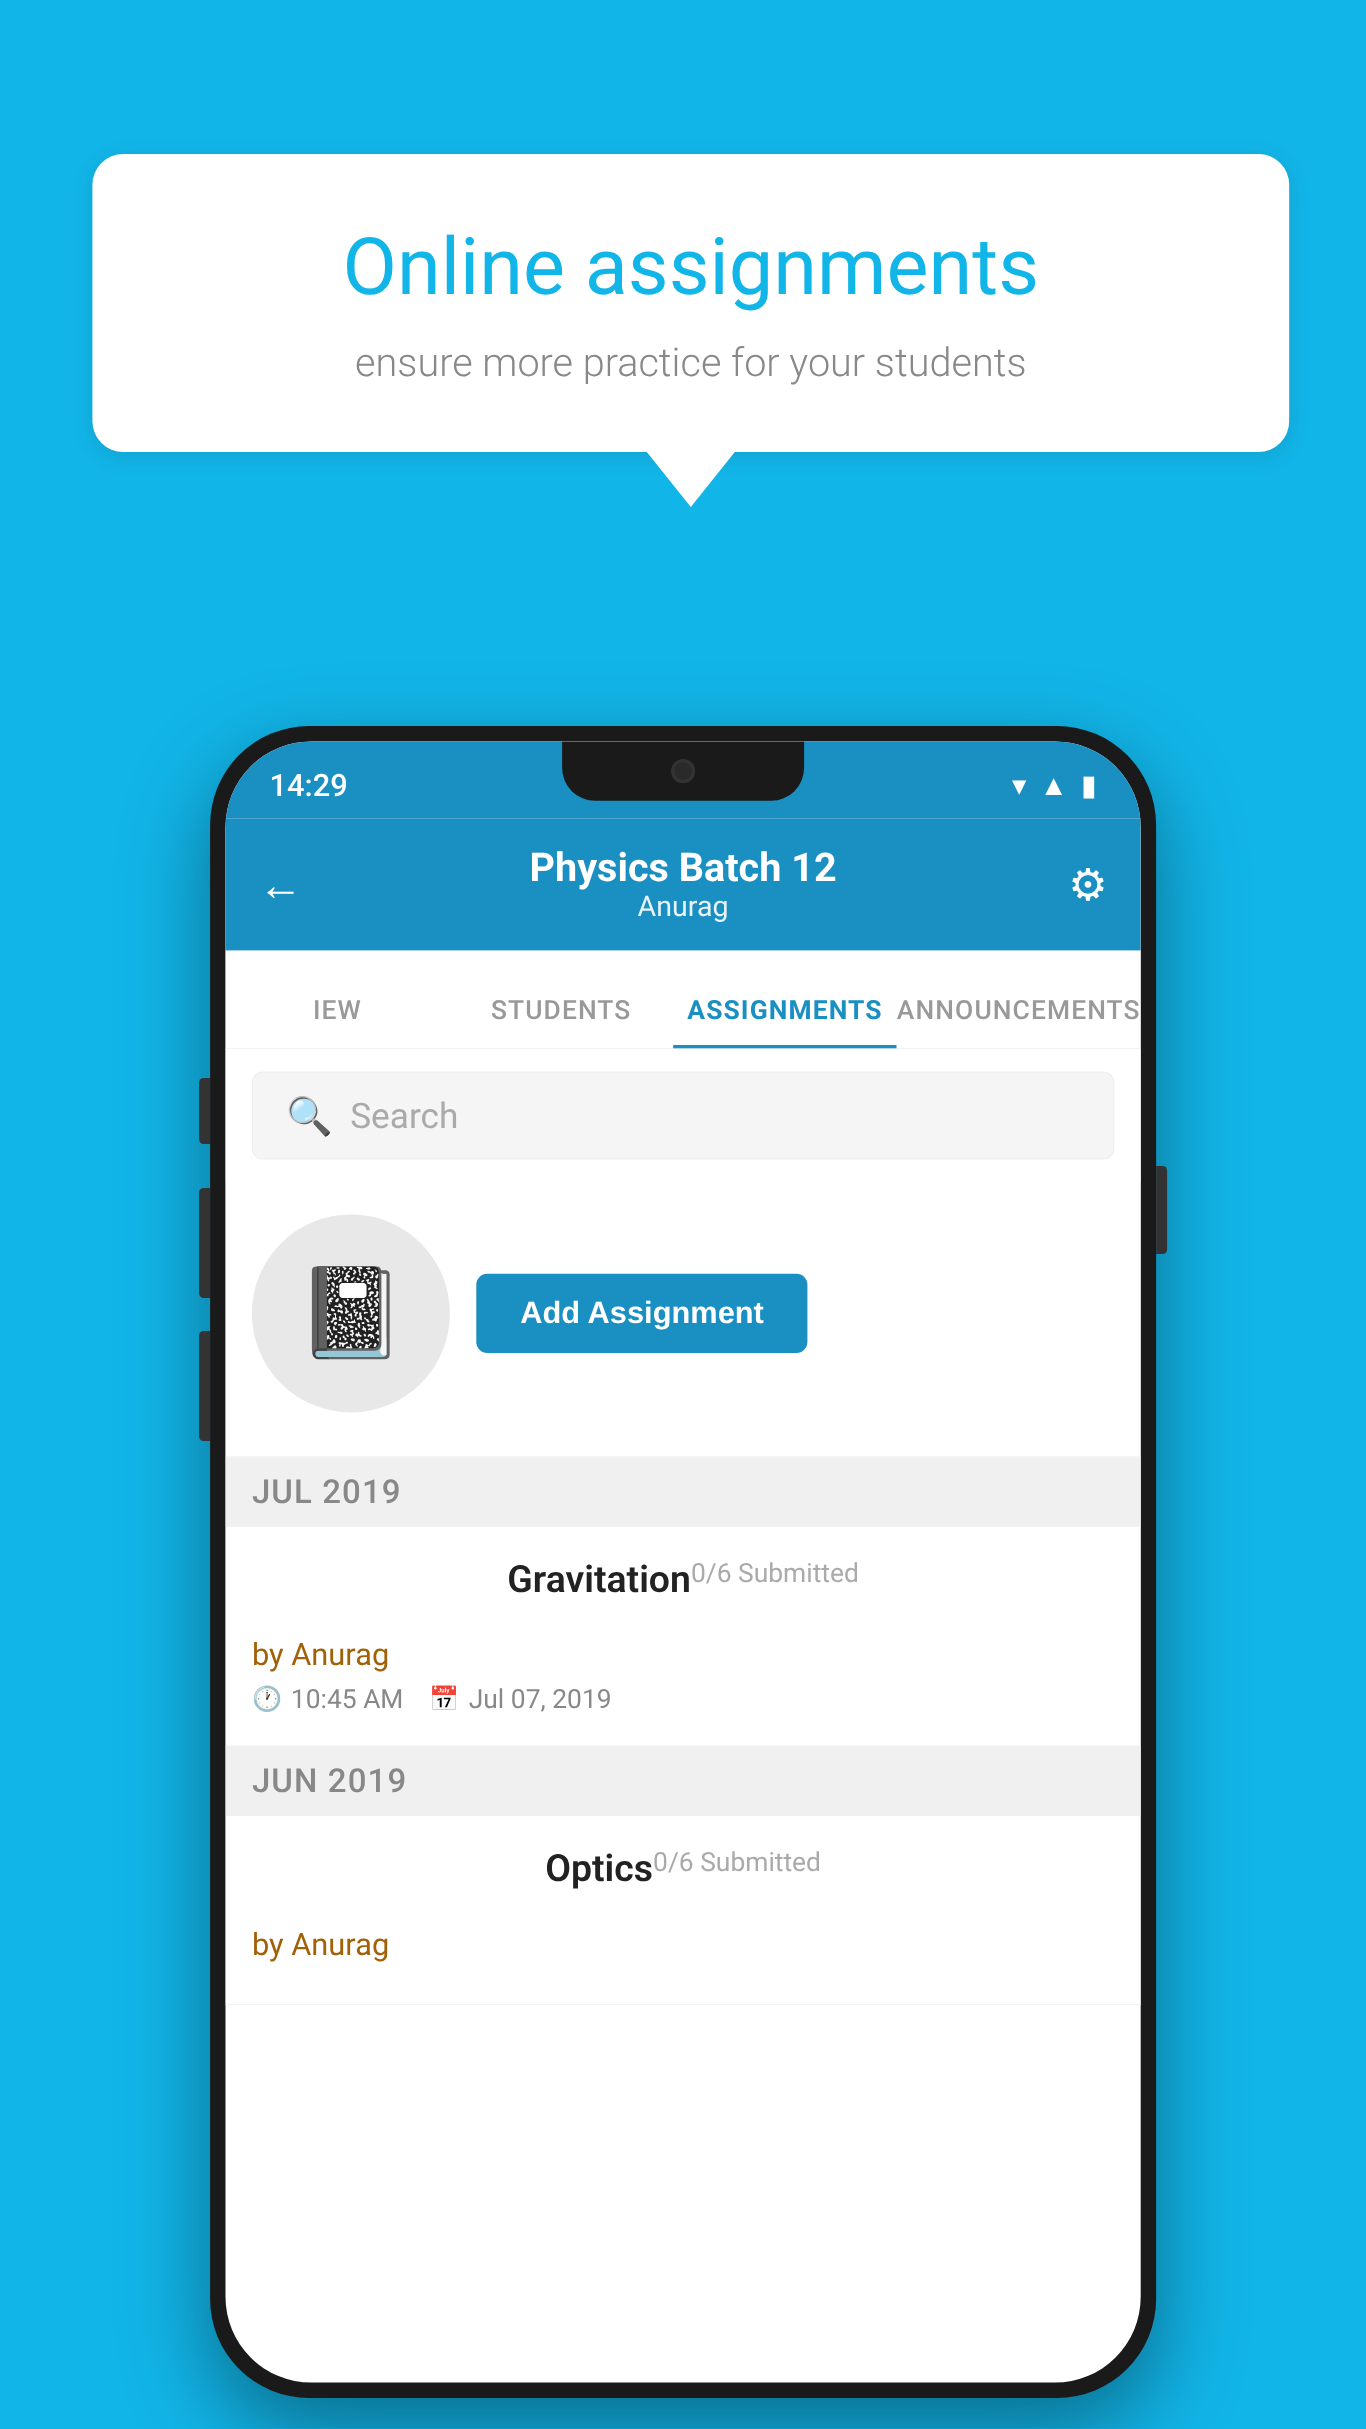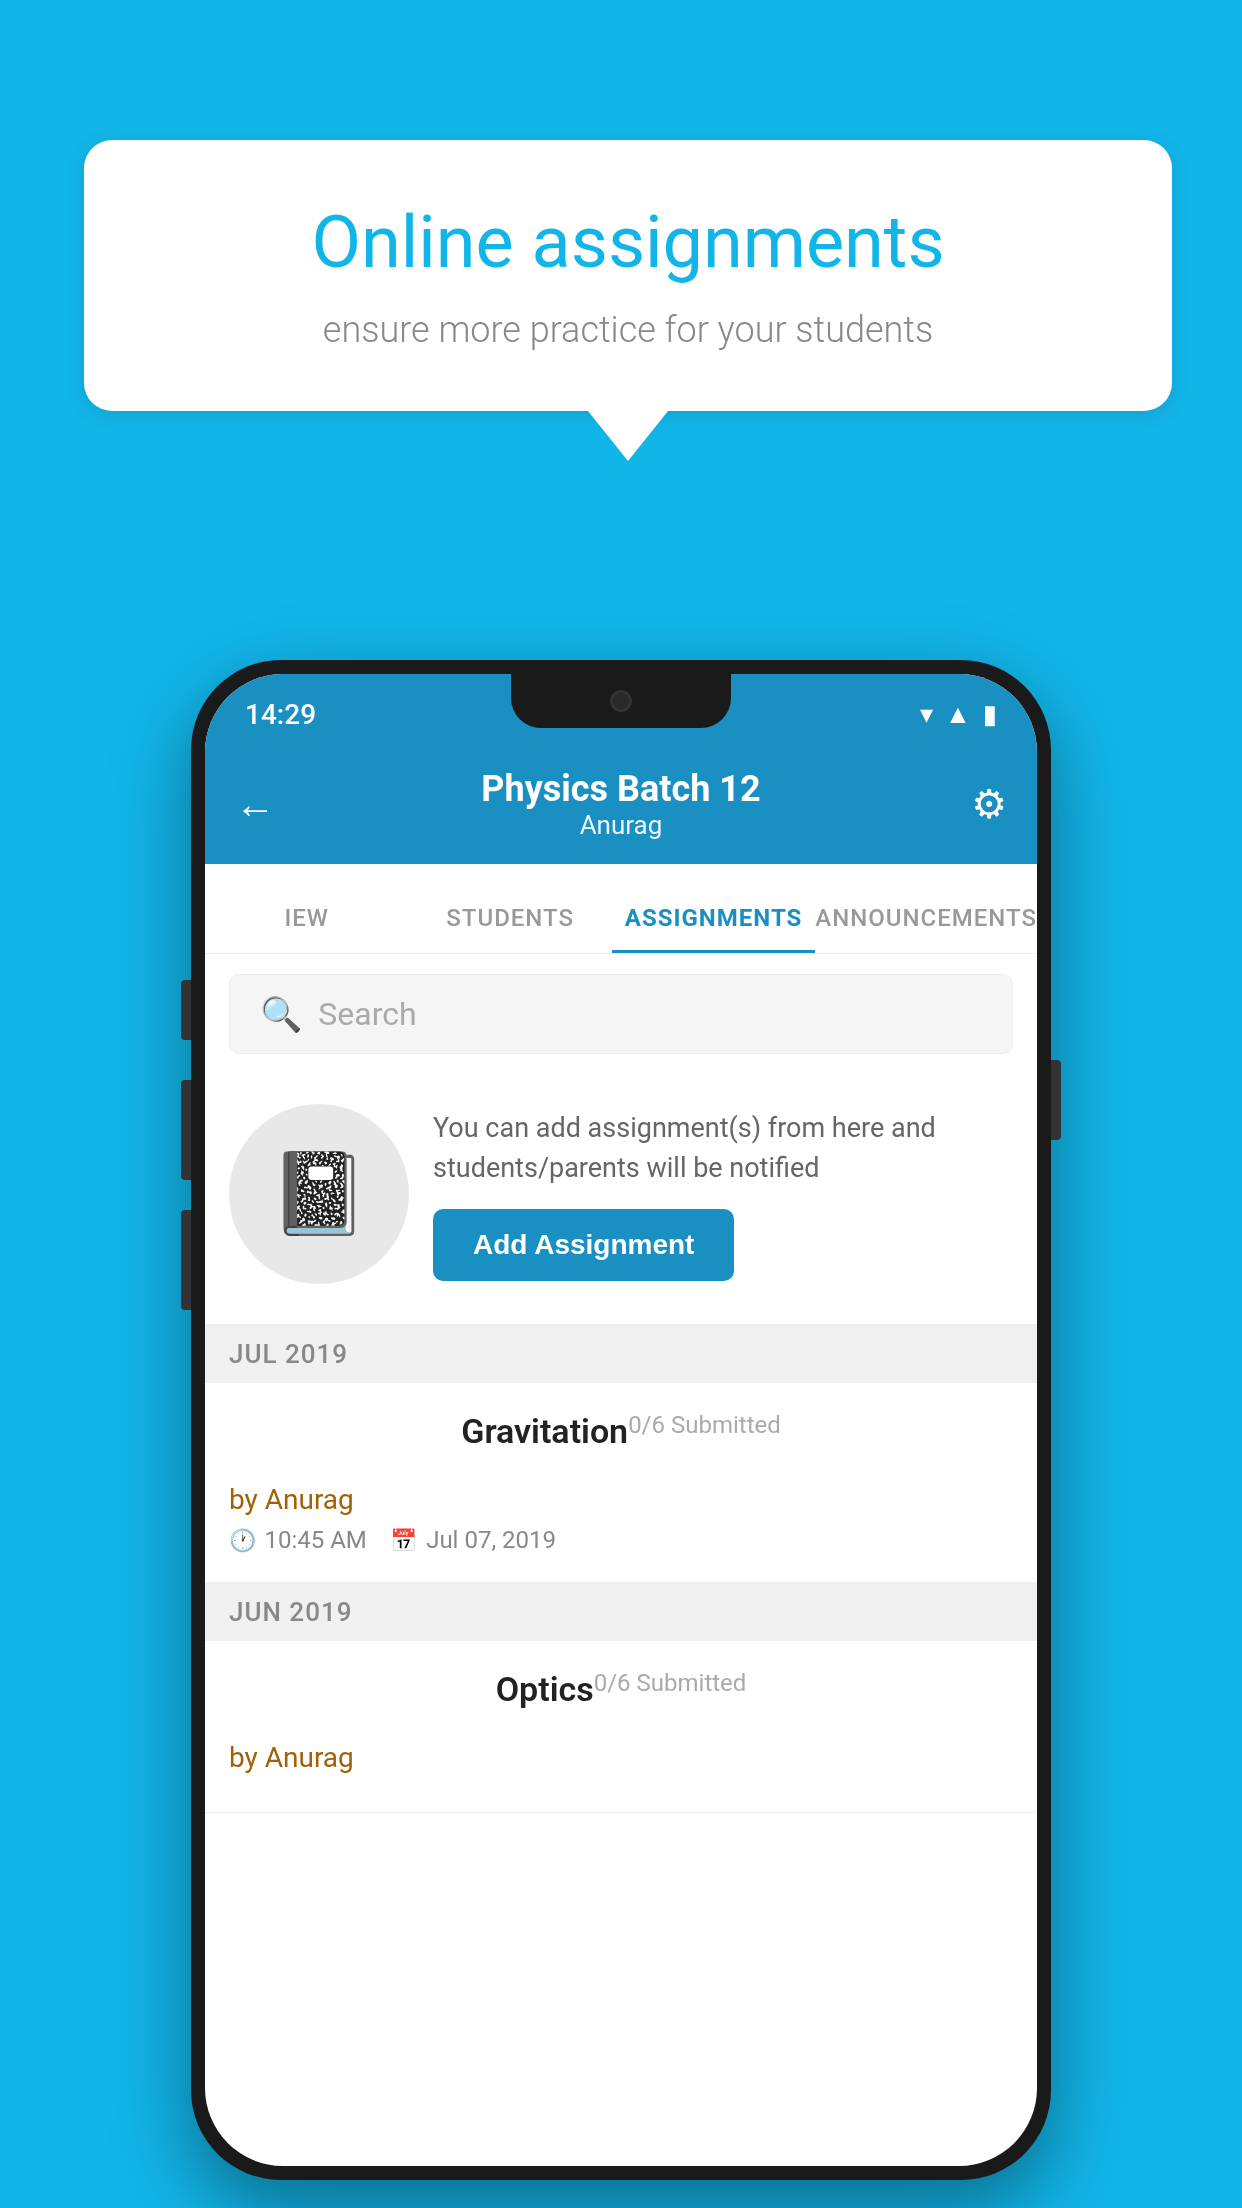--- a/index.html
+++ b/index.html
@@ -287,21 +287,21 @@
       font-size: 28px;
       font-weight: 600;
       cursor: pointer;
     }
 
     
     .month-section-header {
       background: #f0f0f0;
       padding: 14px 24px;
       color: #888;
-      font-size: 26px;
+      font-size: 30px;
       font-weight: 500;
       letter-spacing: 1px;
     }
 
     
     .assignment-item {
       padding: 28px 24px;
       border-bottom: 1px solid #eee;
       cursor: pointer;
     }
@@ -448,21 +448,20 @@
             <span class="search-icon">🔍</span>
             <span class="search-placeholder">Search</span>
           </div>
         </div>
 
         <div class="assignment-promo">
           <div class="promo-icon-circle">
             <span class="notebook-icon">📓</span>
           </div>
           <div class="promo-content">
-            <div class="promo-text">You can add assignment(s) from here and students/parents will be notified</div>
             <button class="add-assignment-btn">Add Assignment</button>
           </div>
         </div>
 
         <div class="month-section-header">
           <span>JUL 2019</span>
         </div>
 
         <div class="assignment-item">
           <div class="assignment-row-top">

